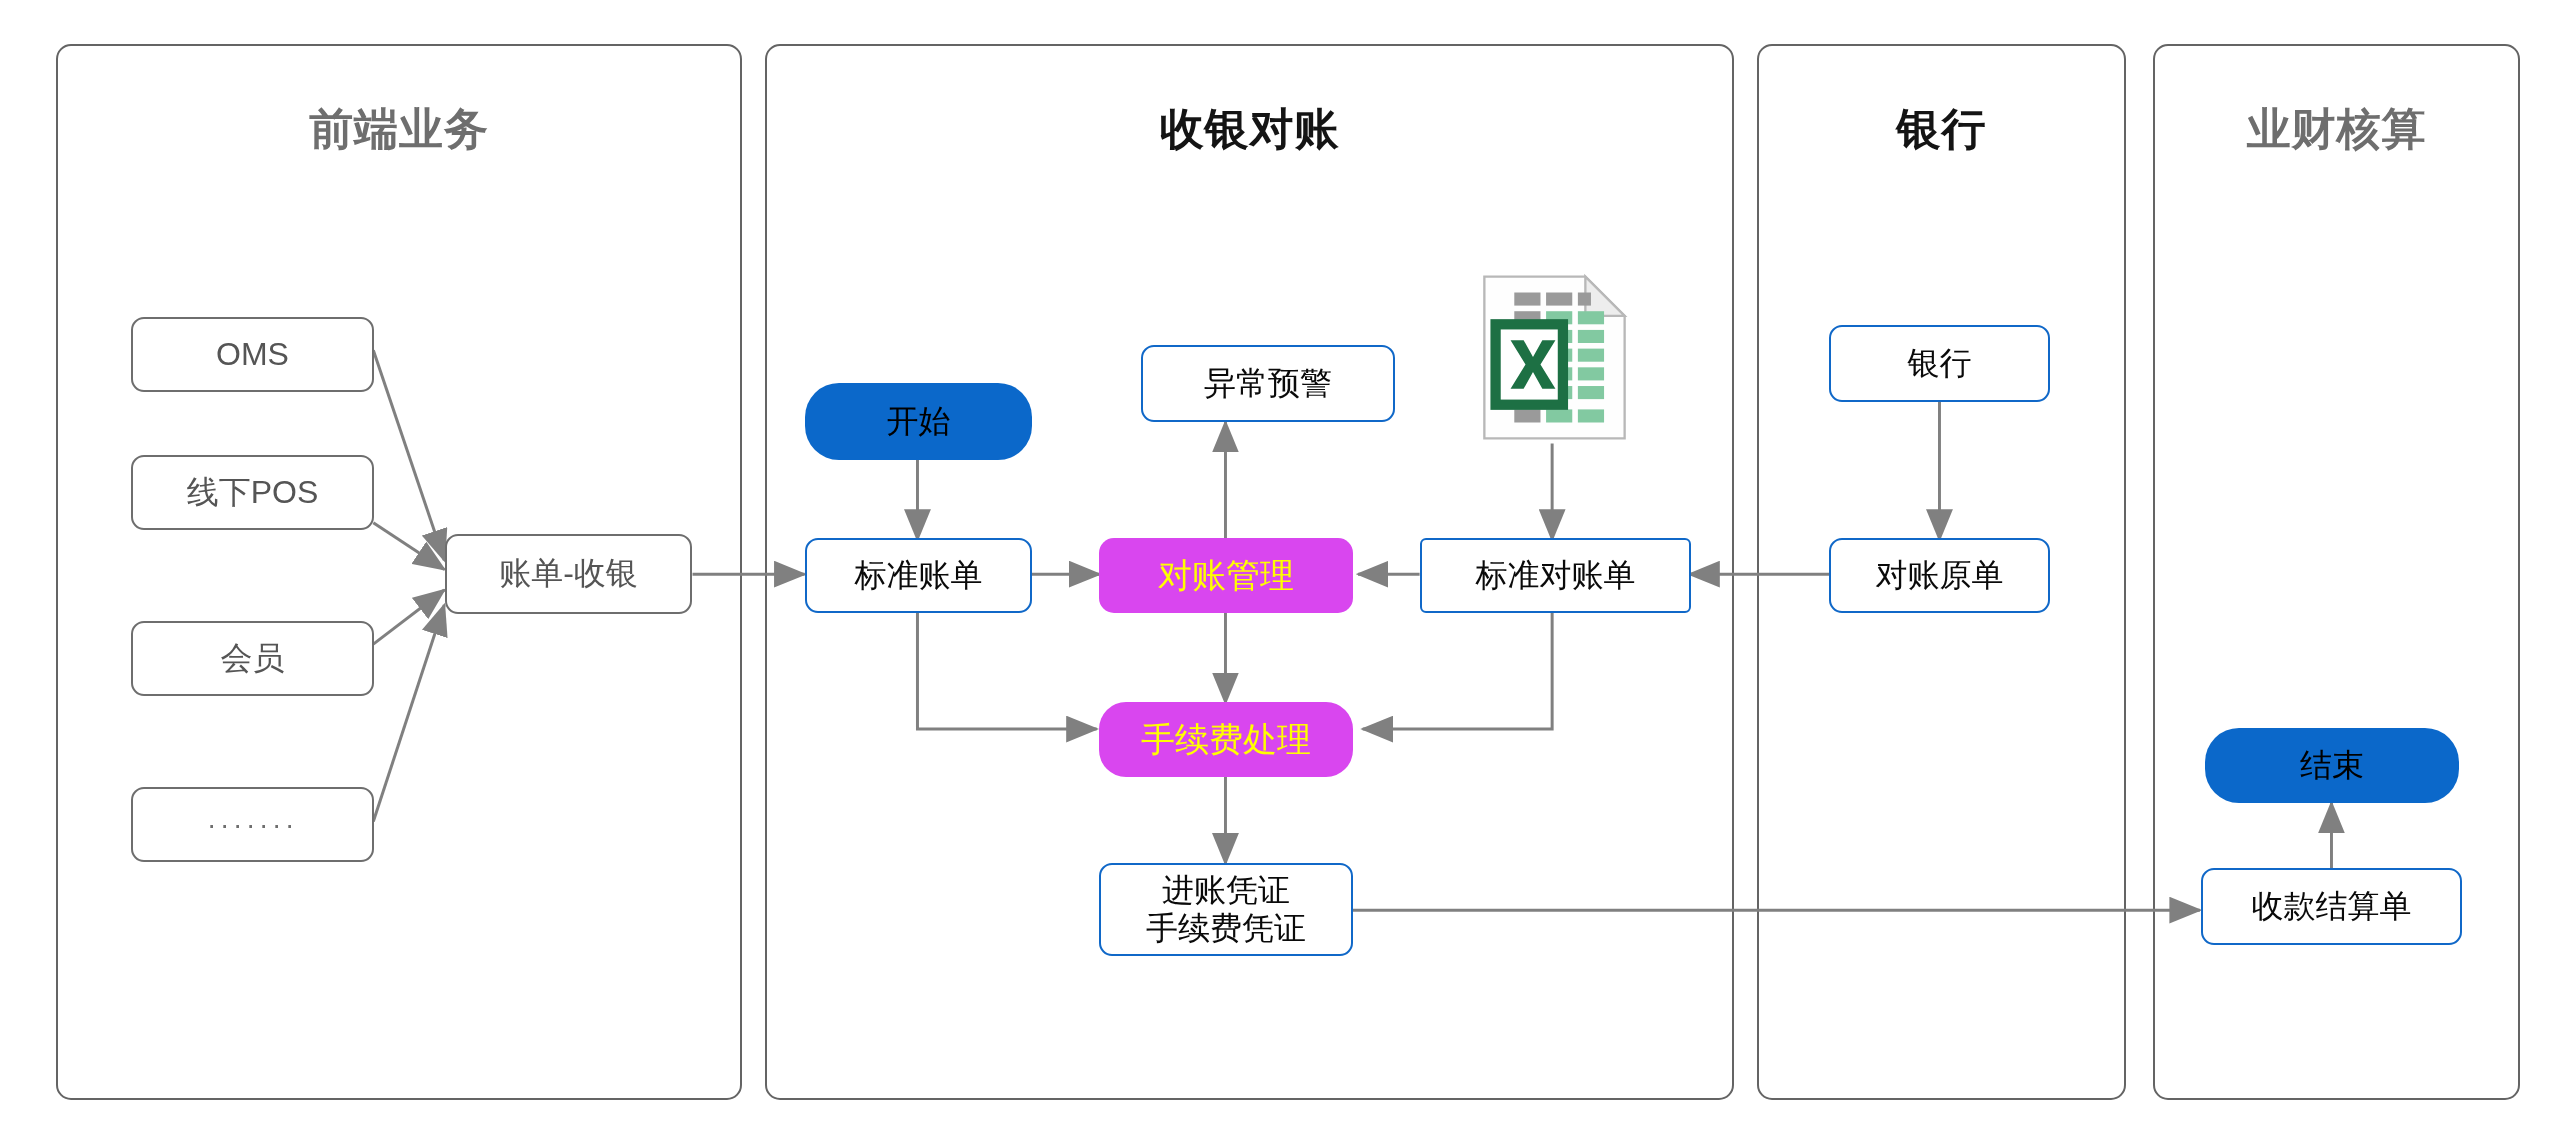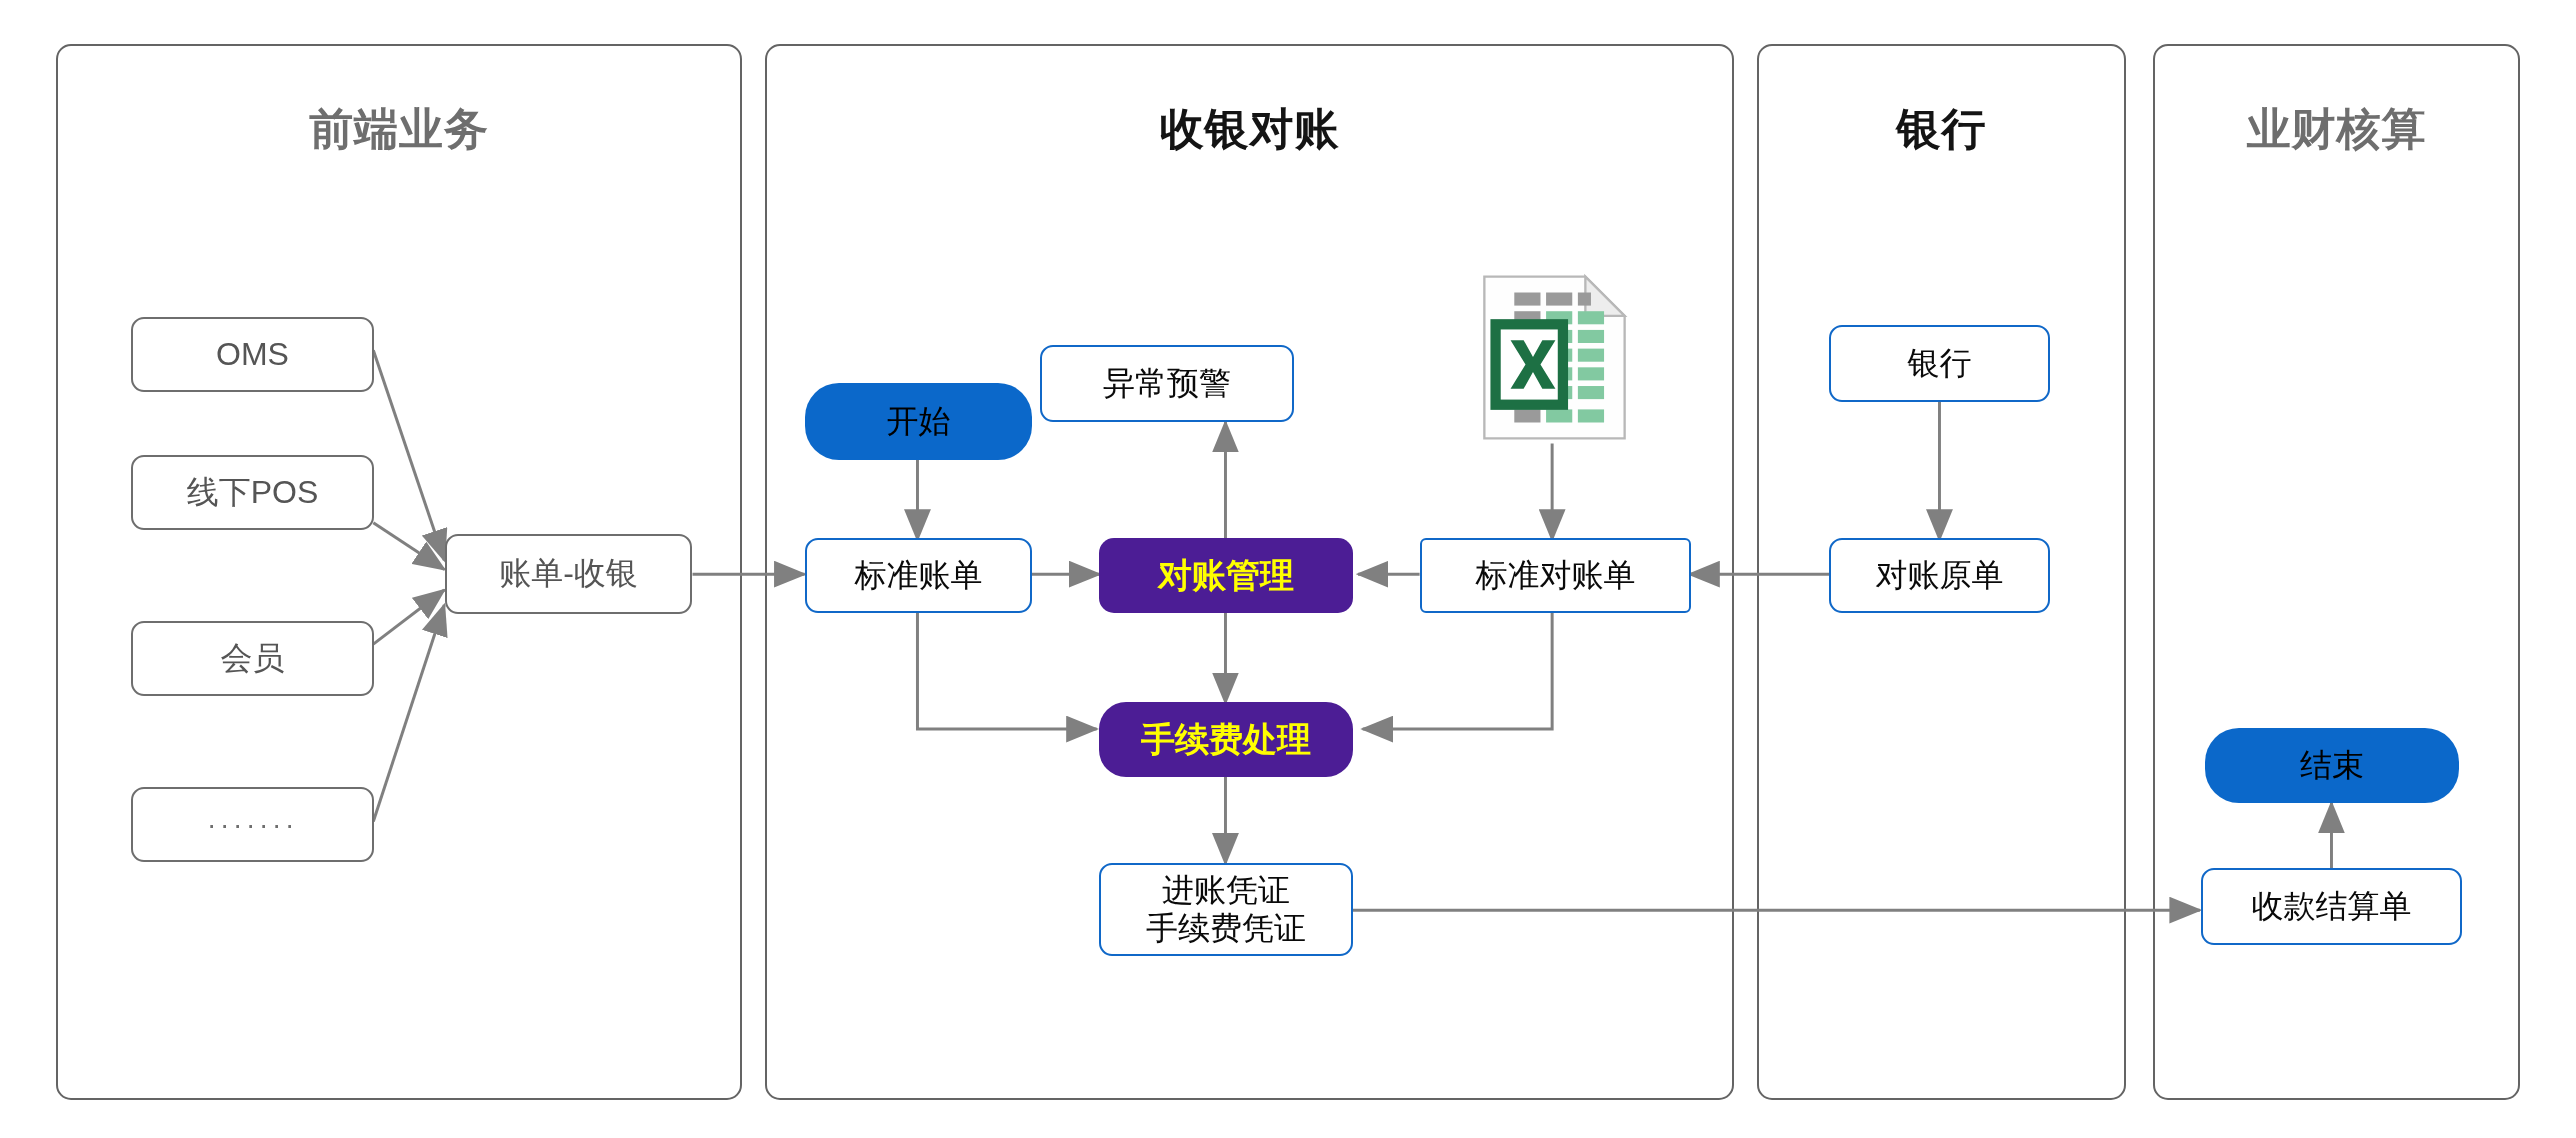--- a/index.html
+++ b/index.html
@@ -45,22 +45,22 @@
     color:#111111;
     white-space:pre-line;
   }
   .node.gray{border:2.8px solid #6e6e6e;color:#555555;}
   .node.blue-outline{border:2.8px solid #1068C8;color:#0a0a0a;}
   .node.blue-fill{
     background:#0B68CA;border:none;color:#000000;
     border-radius:34px;font-size:32px;
   }
   .node.blue-fill-rect{
-    background:#4c1d95;border:none;color:#FFFF00;
-    border-radius:15px;font-weight:bold;font-size:34px;
+    background:#d946ef;border:none;color:#FFFF00;
+    border-radius:15px;font-weight:normal;font-size:34px;
   }
   .node .dots{letter-spacing:3.7px;color:#6e6e6e;font-size:28px;}
 
   
   .excel-icon{position:absolute;}
 </style>
 </head>
 <body>
 
 <div id="stage">
@@ -133,21 +133,21 @@
   <div class="node gray" style="left:131px;top:787px;width:243px;height:75px;">
     <span class="dots">·······</span>
   </div>
 
   <div class="node gray" style="left:445px;top:534px;width:247px;height:80px;">账单-收银</div>
 
   <div class="node blue-fill" style="left:805px;top:383px;width:227px;height:77px;">开始</div>
 
   <div class="node blue-outline" style="left:805px;top:538px;width:227px;height:75px;">标准账单</div>
 
-  <div class="node blue-outline" style="left:1040px;top:345px;width:254px;height:77px;">异常预警</div>
+  <div class="node blue-outline" style="left:1141px;top:345px;width:254px;height:77px;">异常预警</div>
 
   <div class="node blue-fill-rect" style="left:1099px;top:538px;width:254px;height:75px;">对账管理</div>
 
   <div class="node blue-fill-rect" style="left:1099px;top:702px;width:254px;height:75px;border-radius:27px;">手续费处理</div>
 
   <div class="node blue-outline" style="left:1420px;top:538px;width:271px;height:75px;border-radius:6px;">标准对账单</div>
 
   <div class="node blue-outline" style="left:1099px;top:863px;width:254px;height:93px;">进账凭证
 手续费凭证</div>
 

